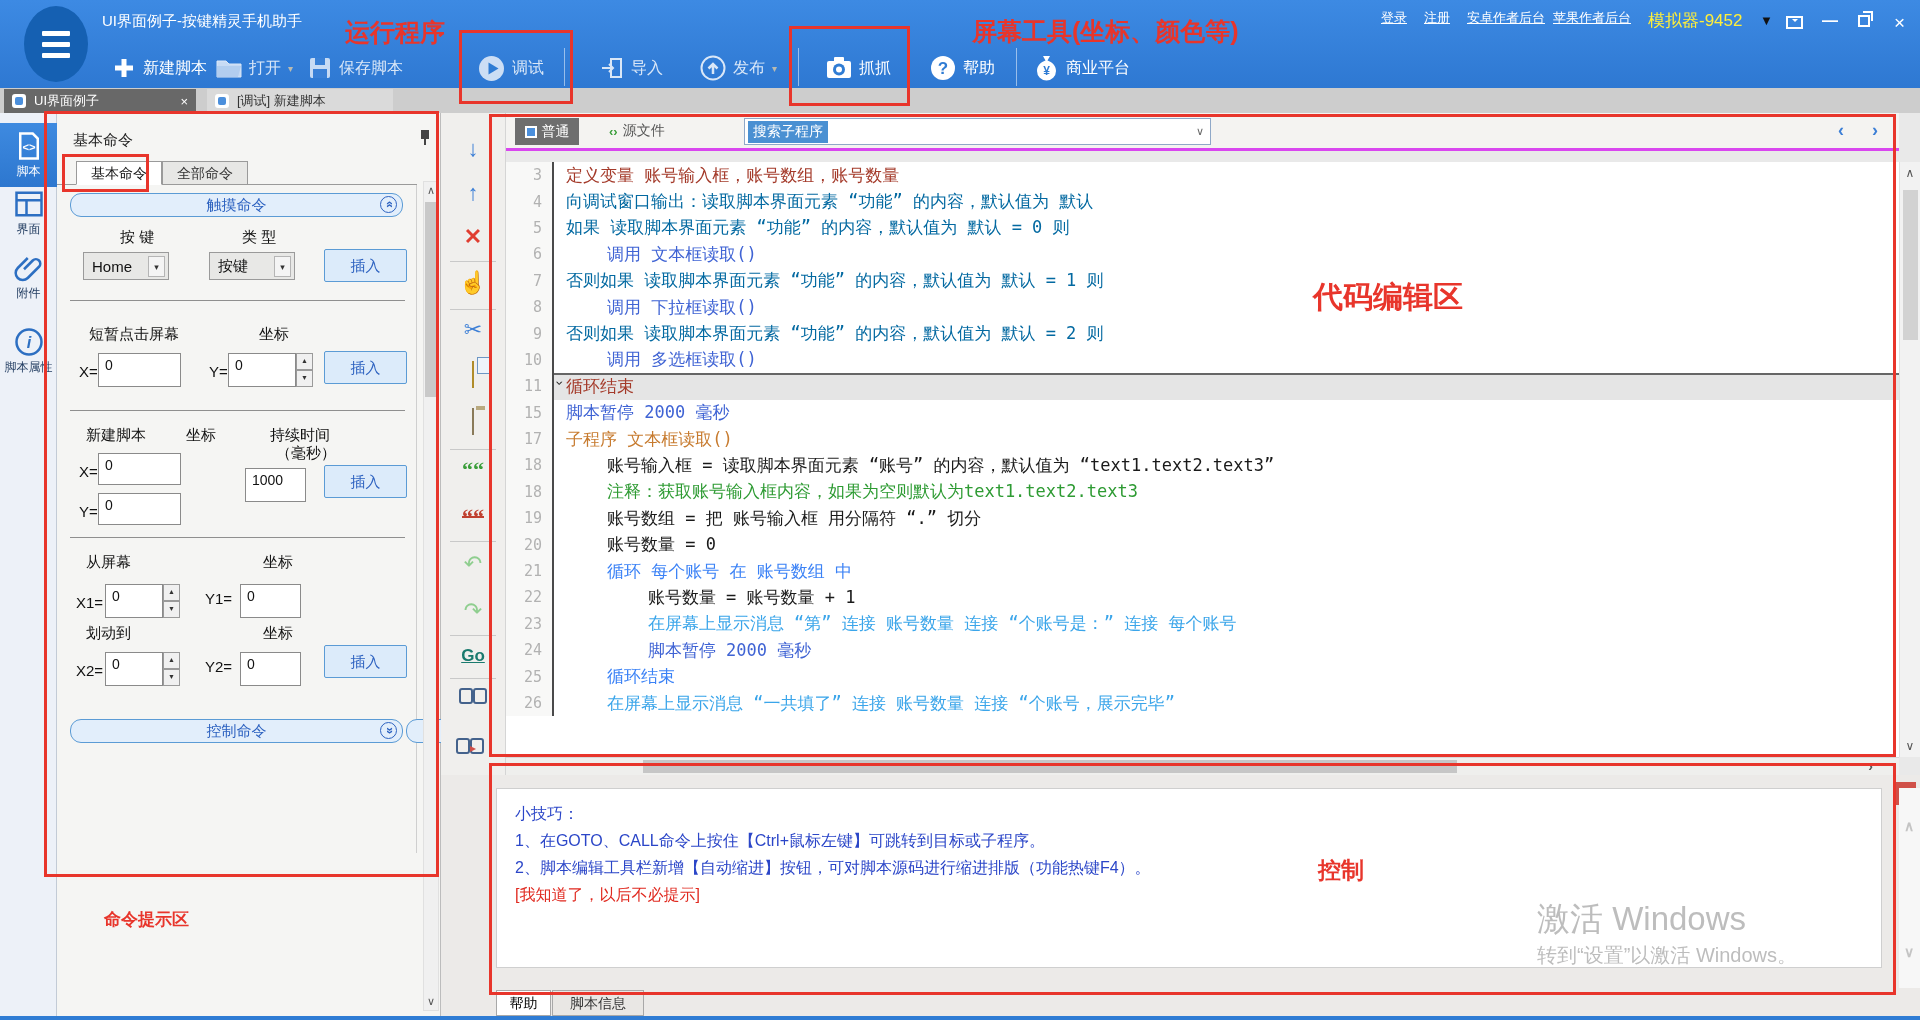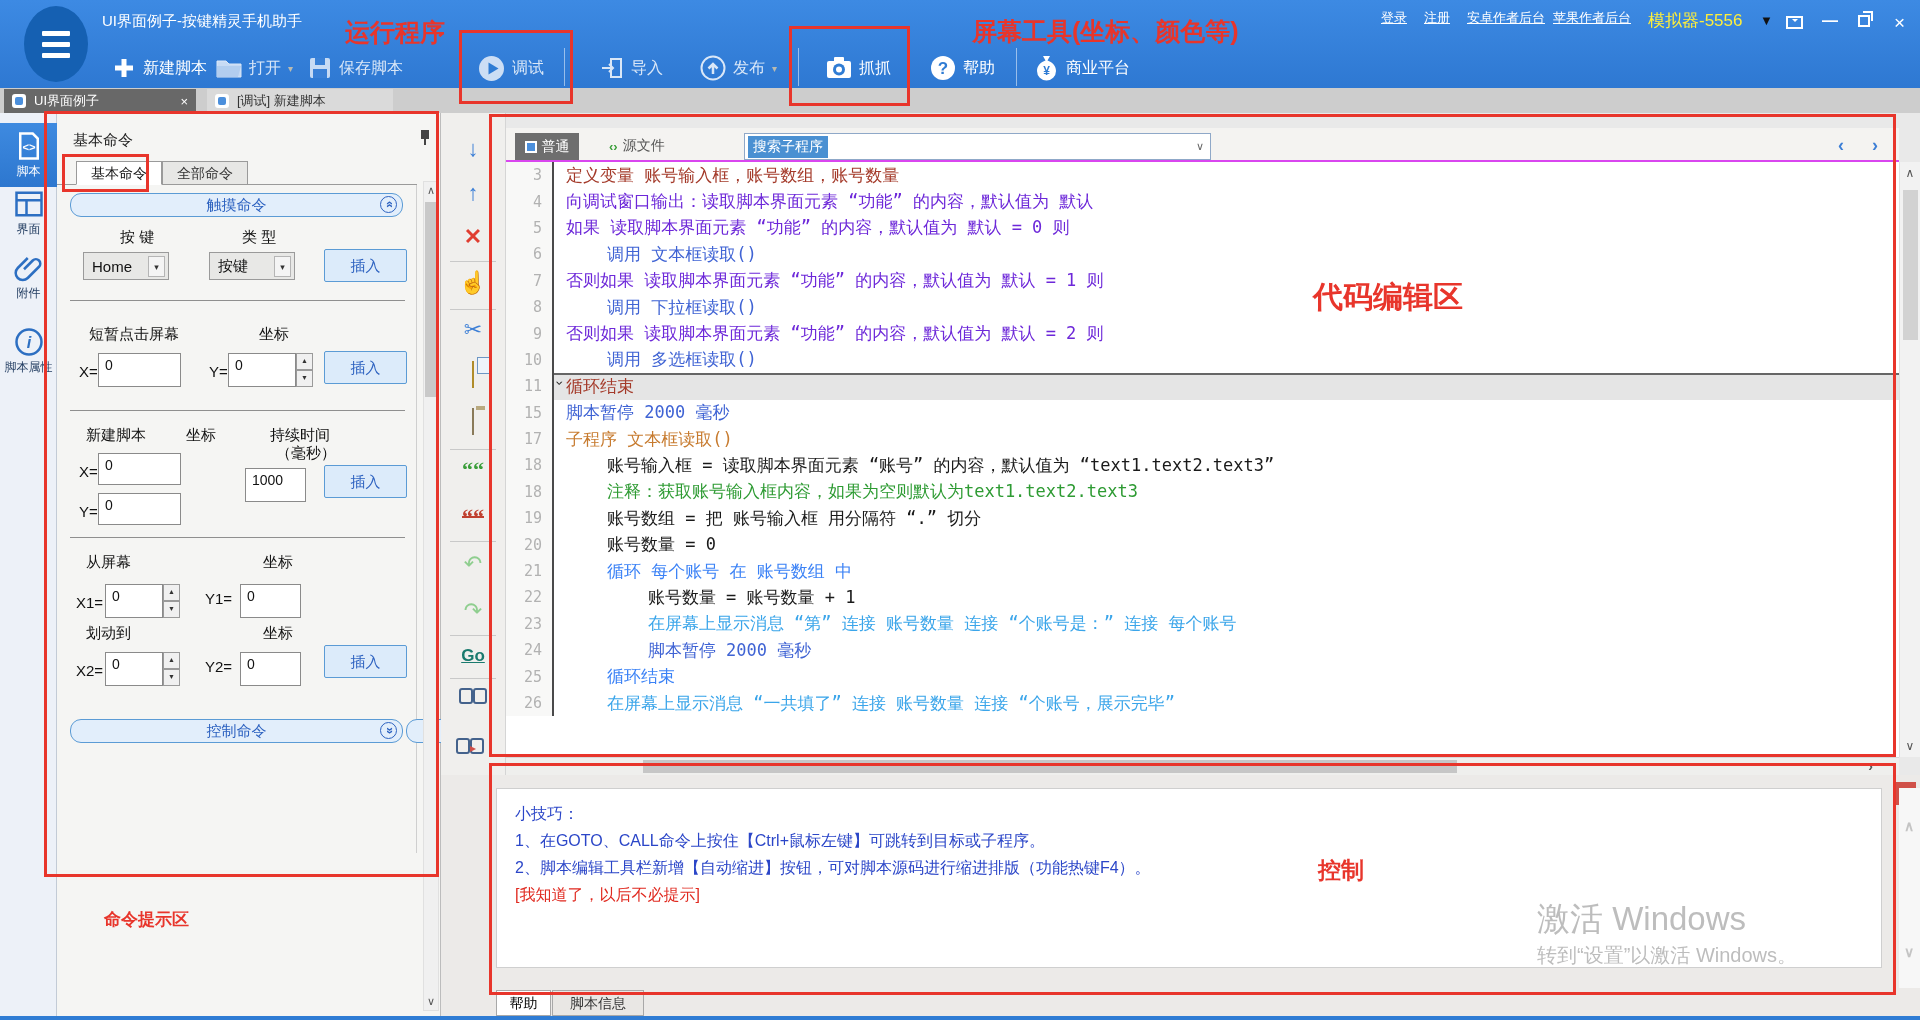--- a/index.html
+++ b/index.html
@@ -86,41 +86,41 @@
   .ic-copy::after{content:"";position:absolute;left:4px;top:-5px;width:13px;height:15px;border:1px solid #6d96c4;background:#eef4fb}
   .ic-paste{position:relative;width:17px;height:18px;margin:4px auto 0;border:1px solid #8a7a5a;background:#e9e3d3}
   .ic-paste::before{content:"";position:absolute;left:3px;top:-3px;width:9px;height:4px;background:#b9a97f}
   .ic-bino{position:relative;width:26px;height:14px;margin:7px auto 0}
   .ic-bino::before,.ic-bino::after{content:"";position:absolute;top:0;width:10px;height:12px;border:2px solid #44628c;border-radius:3px}
   .ic-bino::before{left:0}.ic-bino::after{right:0}
   .ic-card{position:relative;width:19px;height:15px;margin:6px auto 0;border:1px solid #6a8ab8;background:#eef3fa}
   .ic-card::after{content:"";position:absolute;left:3px;top:3px;width:11px;height:1px;background:#6a8ab8;box-shadow:0 4px 0 #6a8ab8}
 
   
-  .etop{left:506px;top:128px;width:1393px;height:38px;background:#f4f3f1;border-bottom:6px solid #d946ef}
+  .etop{left:506px;top:113px;width:1393px;height:38px;background:#f4f3f1;border-bottom:3px solid #d946ef}
   .btn-normal{position:absolute;left:9px;top:5px;width:64px;height:27px;background:#6e6e6e;color:#fff;font-size:14px;
     display:flex;align-items:center;justify-content:center;gap:5px;cursor:pointer}
   .btn-normal .bq{width:12px;height:12px;background:#fff;position:relative;flex:none}
   .btn-normal .bq::after{content:"";position:absolute;inset:2px;background:#4b8fdc}
   .btn-source{position:absolute;left:103px;top:9px;color:#555;font-size:14px;display:flex;gap:5px;align-items:center;cursor:pointer}
   .btn-source .sq{color:#3a9e3a;font-weight:bold;font-size:13px}
   .combo{position:absolute;left:238px;top:5px;width:467px;height:27px;background:#fff;border:1px solid #8fa8c8;
     display:flex;align-items:center;padding:0 22px 0 3px;cursor:pointer}
   .combo .sel{background:#4a90d2;color:#fff;font-size:14px;padding:2px 5px;white-space:nowrap}
   .combo .cv{position:absolute;right:6px;color:#666;font-size:11px}
   .enav{position:absolute;top:7px;color:#3d7fd6;font-size:18px;font-weight:bold;cursor:pointer}
 
   .codewrap{left:506px;top:162px;width:1393px;height:595px;background:#fff;overflow:hidden;font-family:"DejaVu Sans Mono","Liberation Mono",monospace}
   .row{display:flex;height:26.4px;position:relative}
   .ln{width:48px;flex:none;text-align:right;padding-right:10px;color:#b2b2b2;font-size:15px;background:#f8f8f7;
     border-right:2px solid #4a4a4a;display:flex;align-items:center;justify-content:flex-end}
   .ct{flex:1;font-size:17px;white-space:pre;padding-left:12px;display:flex;align-items:center}
   .row.hl .ct{background:#e5e5e5;box-shadow:inset 0 2px 0 #666}
   .row.hl::after{content:"\203A";position:absolute;left:50px;top:2px;color:#222;transform:rotate(90deg);font-size:14px}
-  .c-red{color:#a43a2a}.c-blue{color:#6d28d9}.c-blue2{color:#3f63d4}.c-lblue{color:#3aa5ea}
+  .c-red{color:#a43a2a}.c-blue{color:#0369a1}.c-blue2{color:#3f63d4}.c-lblue{color:#3aa5ea}
   .c-green{color:#2e9b33}.c-orange{color:#c77b2f}.c-magenta{color:#3b82f6}.c-black{color:#1a1a1a}
 
   .hs{left:506px;top:757px;width:1393px;height:18px;background:#efefed;border-top:1px solid #d8d8d8}
   .hs .thumb{position:absolute;left:137px;top:2px;width:814px;height:13px;background:#c6c6c6}
   .hs .harr{position:absolute;right:26px;top:0;color:#555;font-size:14px;font-weight:bold;cursor:pointer}
   .vs{left:1899px;top:162px;width:21px;height:595px;background:#f2f2f2;border-left:1px solid #e0e0e0}
   .vs .va{position:absolute;left:0;width:20px;text-align:center;color:#555;font-size:12px;cursor:pointer}
   .vs .vthumb{position:absolute;left:3px;top:28px;width:15px;height:150px;background:#d2d2d2;cursor:pointer}
 
   
@@ -224,21 +224,21 @@
           <path d="M9 1h7l-2.5 4.5C18 7 22 10.5 22 16a9.5 9.5 0 0 1-19 0c0-5.5 4-9 8.5-10.5z" fill="#fff"></path>
           <text x="12.5" y="20" text-anchor="middle" font-size="12" font-weight="bold" fill="#2f7cd4">¥</text>
         </svg>
       <span>商业平台</span>
     </div>
 
     <a class="tlink" style="left:1381px">登录</a>
     <a class="tlink" style="left:1424px">注册</a>
     <a class="tlink" style="left:1467px">安卓作者后台</a>
     <a class="tlink" style="left:1553px">苹果作者后台</a>
-    <div class="abs emu">模拟器-5556</div>
+    <div class="abs emu">模拟器-9452</div>
     <div class="abs emu-caret">▼</div>
     <div class="abs wtray">
         <i></i>
       </div>
     <div class="wbtn wmin">—</div>
     <div class="abs wmax">
         <i></i>
       </div>
     <div class="wbtn wclose">×</div>
   </div>

